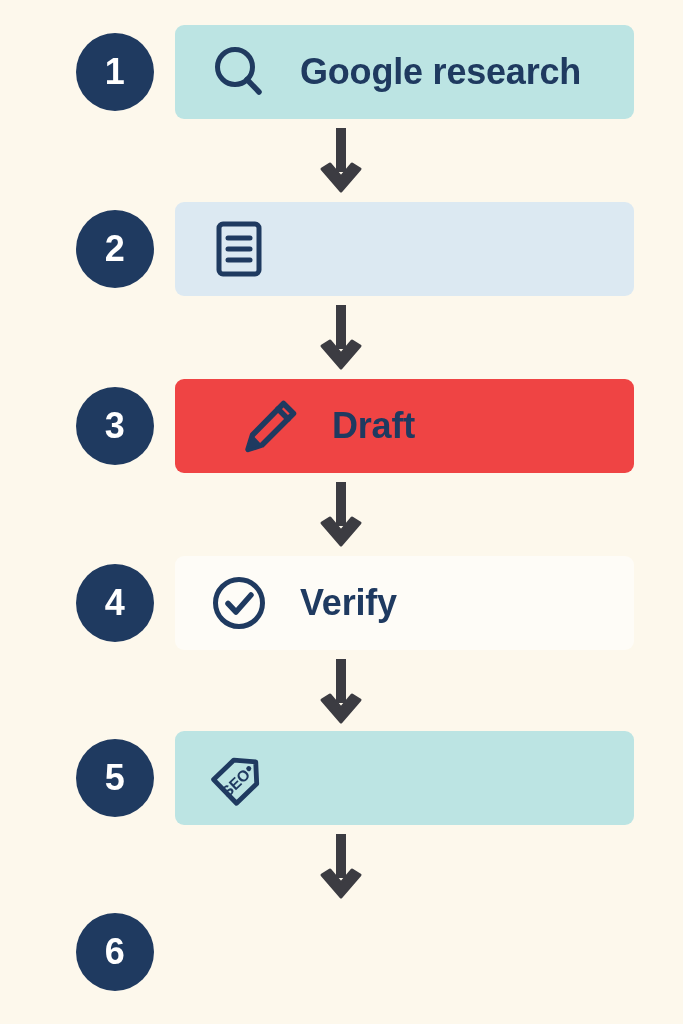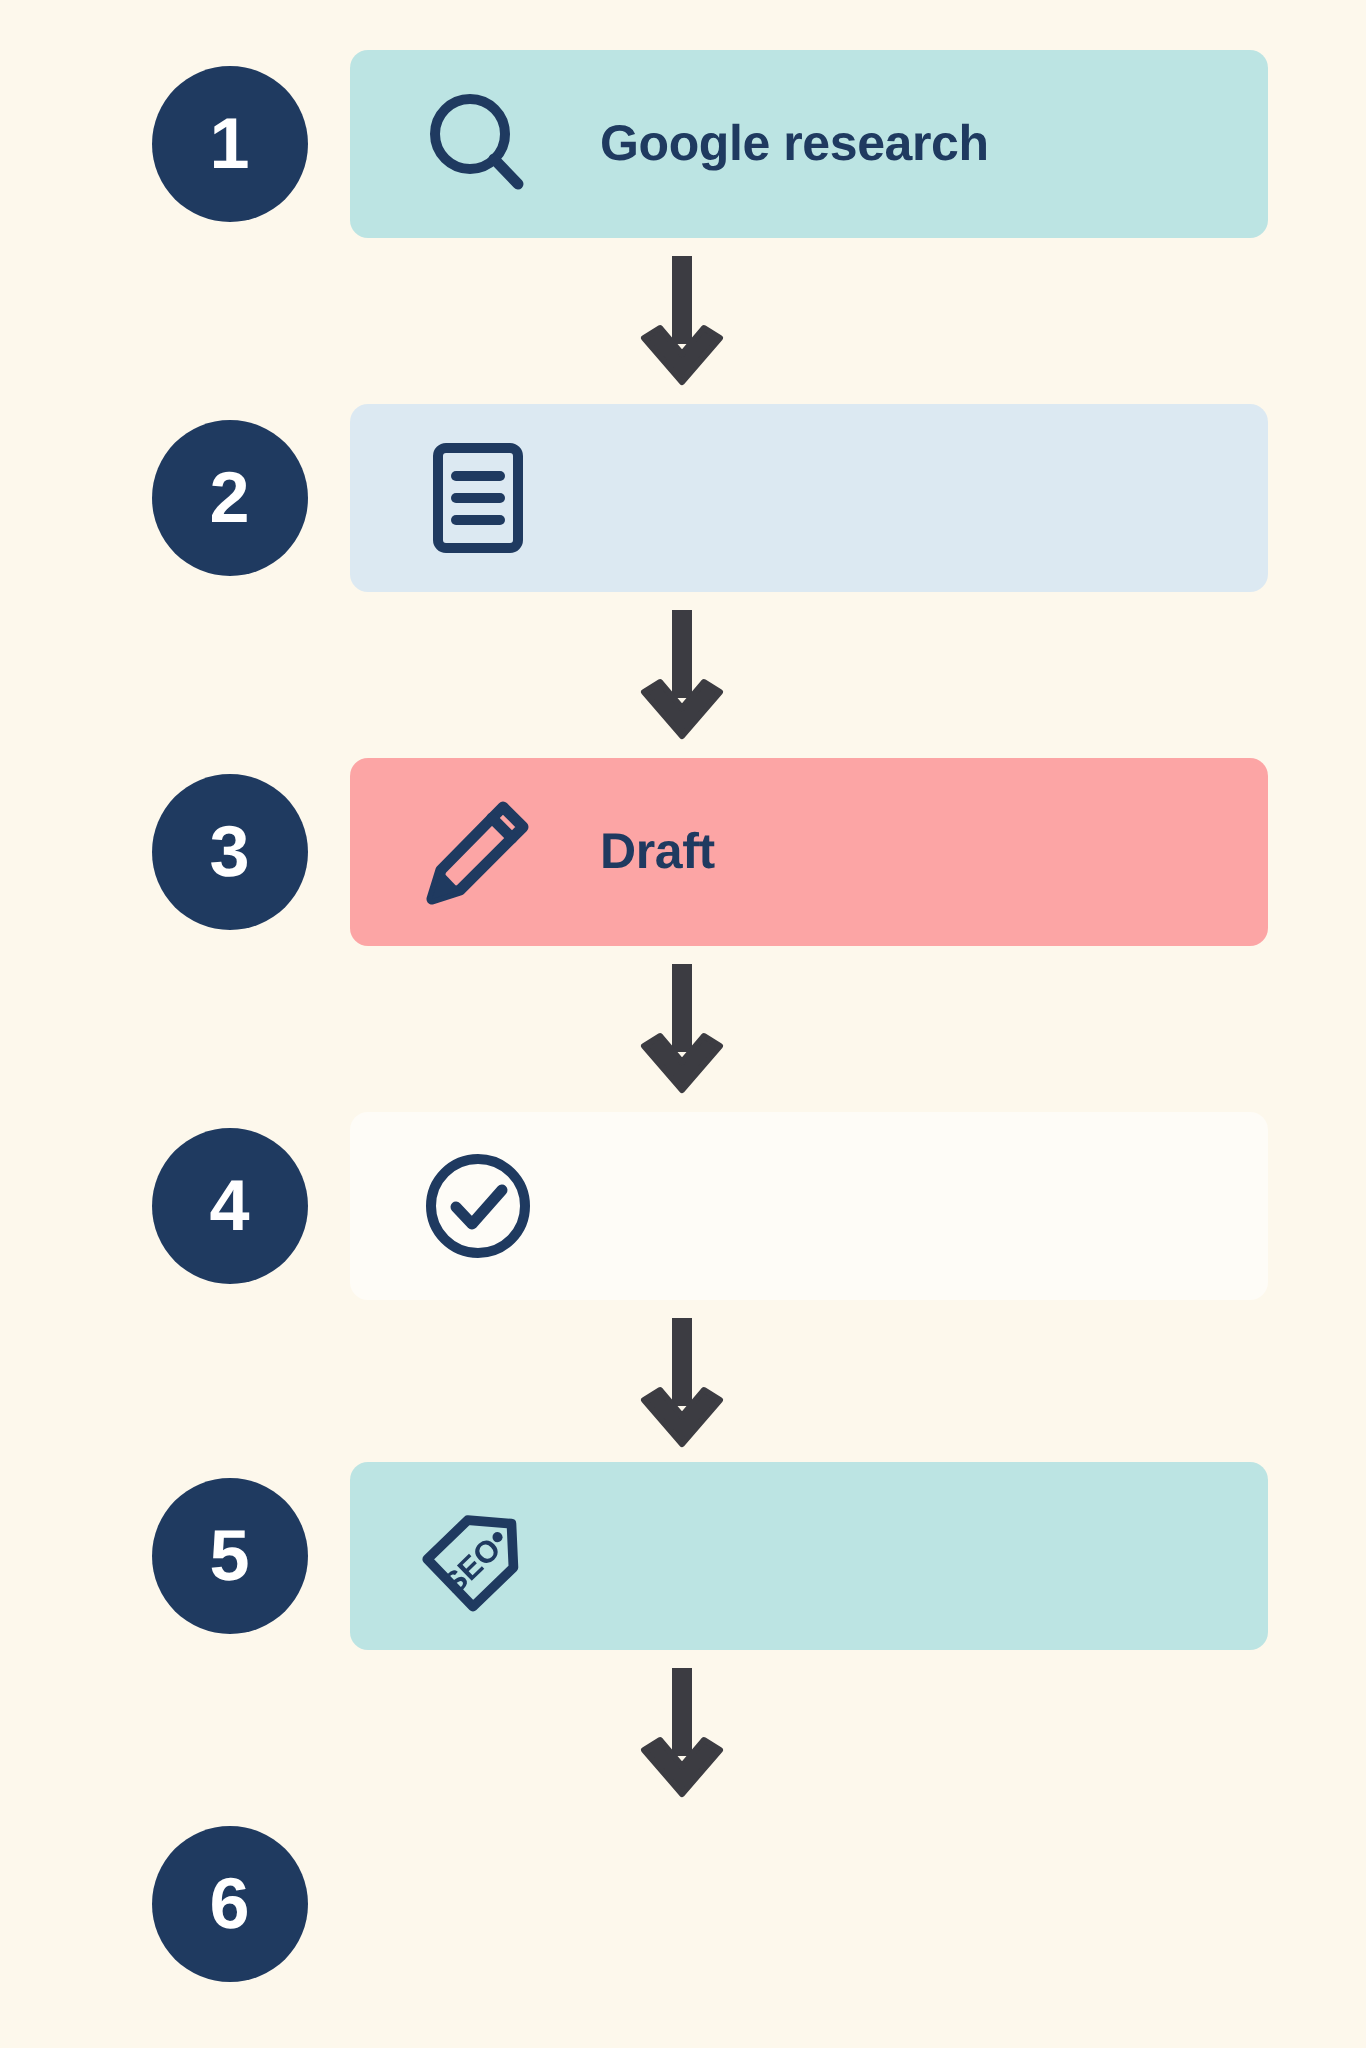--- a/index.html
+++ b/index.html
@@ -76,21 +76,21 @@
     align-items: center;
     justify-content: center;
   }
 
   .step-icon svg {
     display: block;
   }
 
   .step-label {
     margin-left: 30px;
-    font-size: 25px;
+    font-size: 36px;
     font-weight: bold;
     color: #1F3A60;
     letter-spacing: -0.2px;
     white-space: nowrap;
     font-family: "Liberation Sans", sans-serif;
   }
 
   
   .connector {
     position: absolute;
@@ -147,21 +147,21 @@
     <svg width="48" height="72" viewBox="0 0 48 72" fill="none">
       <rect x="19" y="0" width="10" height="44" fill="#3C3C42"></rect>
       <path d="M5 41 L24 63 L43 41 L35 36 L24 49 L13 36 Z" fill="#3C3C42" stroke="#3C3C42" stroke-width="3" stroke-linejoin="round"></path>
     </svg>
   </div>
 
   <div class="step-row" style="top:379px;">
     <div class="step-badge">
       <span class="step-badge-num">3</span>
     </div>
-    <div class="step-card" style="background:#fca5a5;">
+    <div class="step-card" style="background:#ef4444;padding-left:32px;">
       <div class="step-icon">
         <svg width="58" height="58" viewBox="0 0 58 58" fill="none">
           <path d="M41.5 6.5 L51.5 16.5 L20 48 L6 52.5 L10.5 38 Z" stroke="#1F3A60" stroke-width="5.5" stroke-linejoin="round"></path>
           <path d="M36 12 L46 22" stroke="#1F3A60" stroke-width="5.5" stroke-linecap="round"></path>
           <path d="M10.5 38 L6 52.5 L20 48 Z" fill="#1F3A60"></path>
         </svg>
       </div>
       <div class="step-label">Draft</div>
     </div>
   </div>
@@ -177,20 +177,21 @@
     <div class="step-badge">
       <span class="step-badge-num">4</span>
     </div>
     <div class="step-card" style="background:#FEFCF7;">
       <div class="step-icon">
         <svg width="58" height="58" viewBox="0 0 58 58" fill="none">
           <circle cx="29" cy="29" r="23.5" stroke="#1F3A60" stroke-width="5"></circle>
           <path d="M18 29.5 L26 38 L41 21" stroke="#1F3A60" stroke-width="5.5" stroke-linecap="round" stroke-linejoin="round"></path>
         </svg>
       </div>
+      <div class="step-label">Verify</div>
     </div>
   </div>
 
   <div class="connector" style="top:659px;">
     <svg width="48" height="72" viewBox="0 0 48 72" fill="none">
       <rect x="19" y="0" width="10" height="44" fill="#3C3C42"></rect>
       <path d="M5 41 L24 63 L43 41 L35 36 L24 49 L13 36 Z" fill="#3C3C42" stroke="#3C3C42" stroke-width="3" stroke-linejoin="round"></path>
     </svg>
   </div>
 

